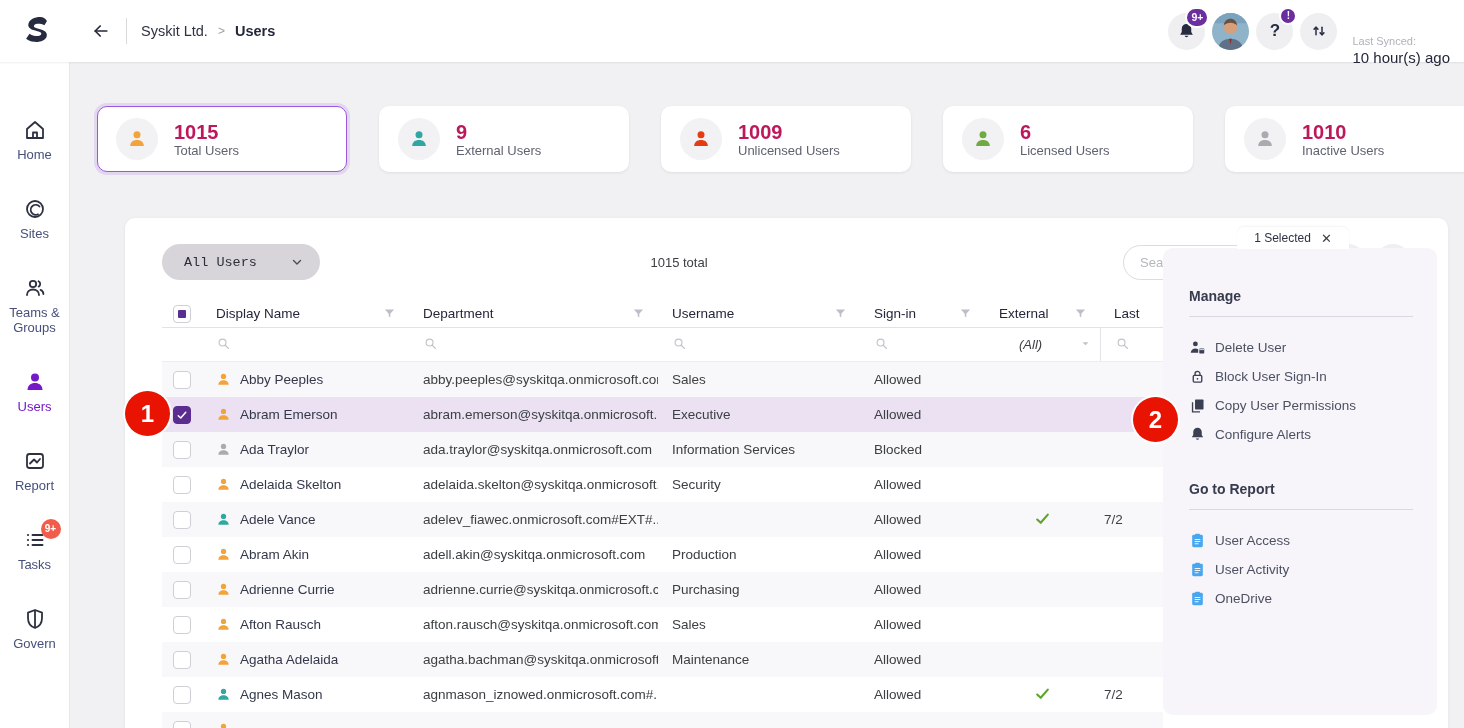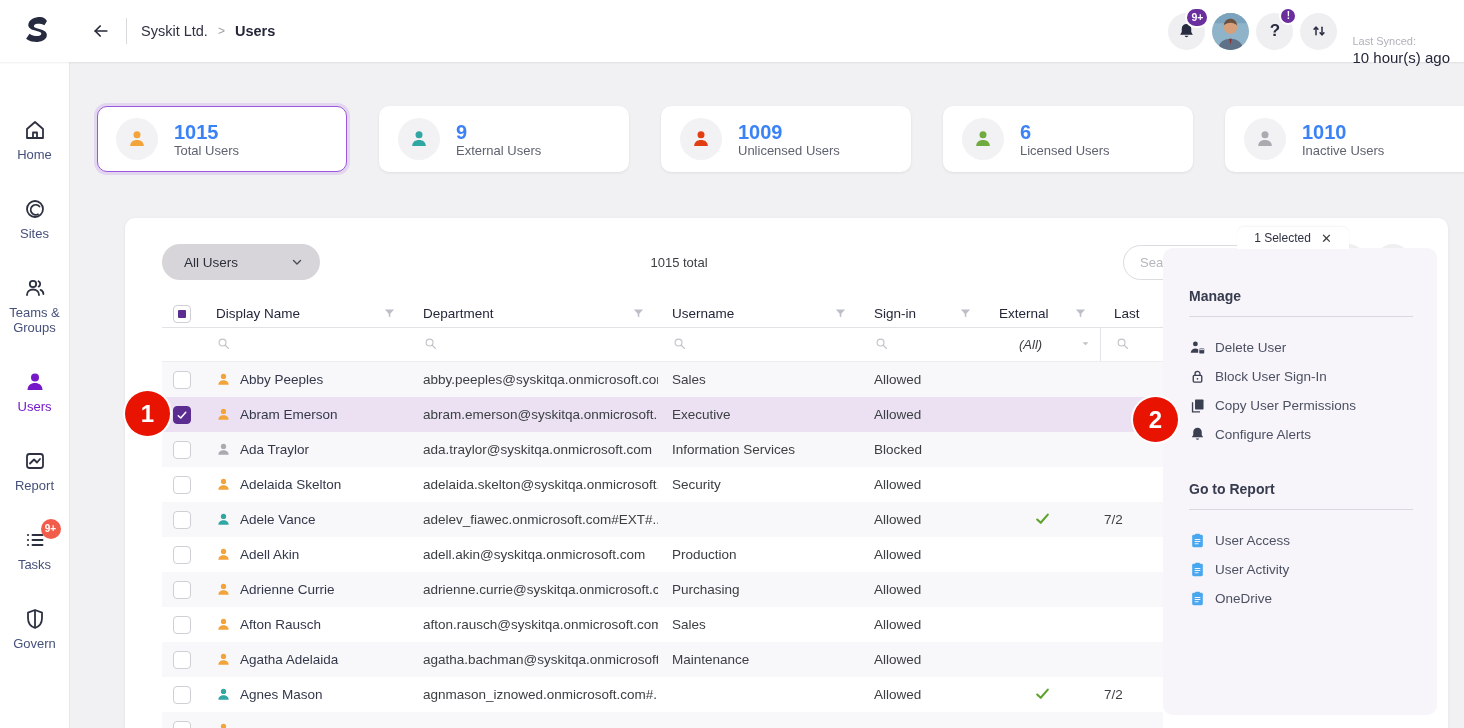--- a/index.html
+++ b/index.html
@@ -40,29 +40,29 @@
 
   
   .main { position:absolute; left:70px; top:62px; right:0; bottom:0; background:#f1f0f3; overflow:hidden; }
 
   
   .cards { position:absolute; left:27px; top:44px; display:flex; gap:32px; }
   .card { width:250px; height:66px; background:#fff; border-radius:10px; box-shadow:0 1px 3px rgba(0,0,0,.08); display:flex; align-items:center; padding:0 18px; gap:16px; cursor:pointer; border:1px solid transparent; flex:none; }
   .card.selected { border:1px solid #9c57dc; box-shadow:0 0 0 3px rgba(150,90,215,.16); }
   .card-icon { width:42px; height:42px; border-radius:50%; background:#f2f1f4; display:flex; align-items:center; justify-content:center; }
   .card-icon svg { width:20px; height:20px; }
-  .card-value { font-size:20px; font-weight:bold; color:#3b82f6; line-height:1.1; }
+  .card-value { font-size:20px; font-weight:bold; color:#be185d; line-height:1.1; }
   .card-label { font-size:13px; color:#5f6370; }
 
   
   .content { position:absolute; left:55px; top:156px; right:16px; bottom:0; background:#fff; border-radius:10px 10px 0 0; box-shadow:0 1px 4px rgba(0,0,0,.06); }
 
   .controls { position:absolute; left:37px; right:37px; top:26px; height:36px; display:flex; align-items:center; }
   .pill-btn { width:158px; height:36px; border-radius:18px; background:#d7d5d9; display:flex; align-items:center; padding:0 16px 0 22px; cursor:pointer; }
-  .pill-btn .pill-label { font-size:13.5px; color:#2c2f3a; }
+  .pill-btn .pill-label { font-size:13.5px; color:#2c2f3a;font-family:Liberation Mono, monospace; }
   .pill-btn svg { width:14px; height:14px; margin-left:auto; color:#4a4d58; }
   .total-text { position:absolute; left:457px; width:120px; text-align:center; font-size:13px; color:#3c4043; }
   .ctrl-right { margin-left:auto; display:flex; align-items:center; gap:9px; }
   .search-box { width:198px; height:35px; border:1px solid #dadce0; border-radius:18px; display:flex; align-items:center; padding:0 12px 0 16px; background:#fff; }
   .search-box input { border:none; outline:none; flex:1; font-size:13px; color:#3c4043; font-family:inherit; background:transparent; }
   .search-box input::placeholder { color:#b4b7bd; }
   .search-box svg { width:17px; height:17px; color:#9aa0a6; }
   .round-tool { width:36px; height:36px; border-radius:50%; background:#efeef1; display:flex; align-items:center; justify-content:center; cursor:pointer; }
   .round-tool svg { width:18px; height:18px; }
 
@@ -525,21 +525,21 @@
             <div class="cb-cell">
               <span class="checkbox"></span>
             </div>
             <div class="name-cell">
               <span class="p-icon c-orange">
                 <svg viewBox="0 0 24 24" fill="currentColor">
                   <circle cx="12" cy="7" r="4.2"></circle>
                   <path d="M3.8 20.5c0-4.8 3.6-7.3 8.2-7.3s8.2 2.5 8.2 7.3z"></path>
                 </svg>
               </span>
-              <span>Adell Akin</span>
+              <span>Abram Akin</span>
             </div>
             <div class="txt-cell">adell.akin@syskitqa.onmicrosoft.com</div>
             <div class="txt-cell">Production</div>
             <div class="txt-cell">Allowed</div>
             <div class="ext-cell"></div>
             <div class="last-cell"></div>
           </div>
           <div class="t-row">
             <div class="cb-cell">
               <span class="checkbox"></span>

